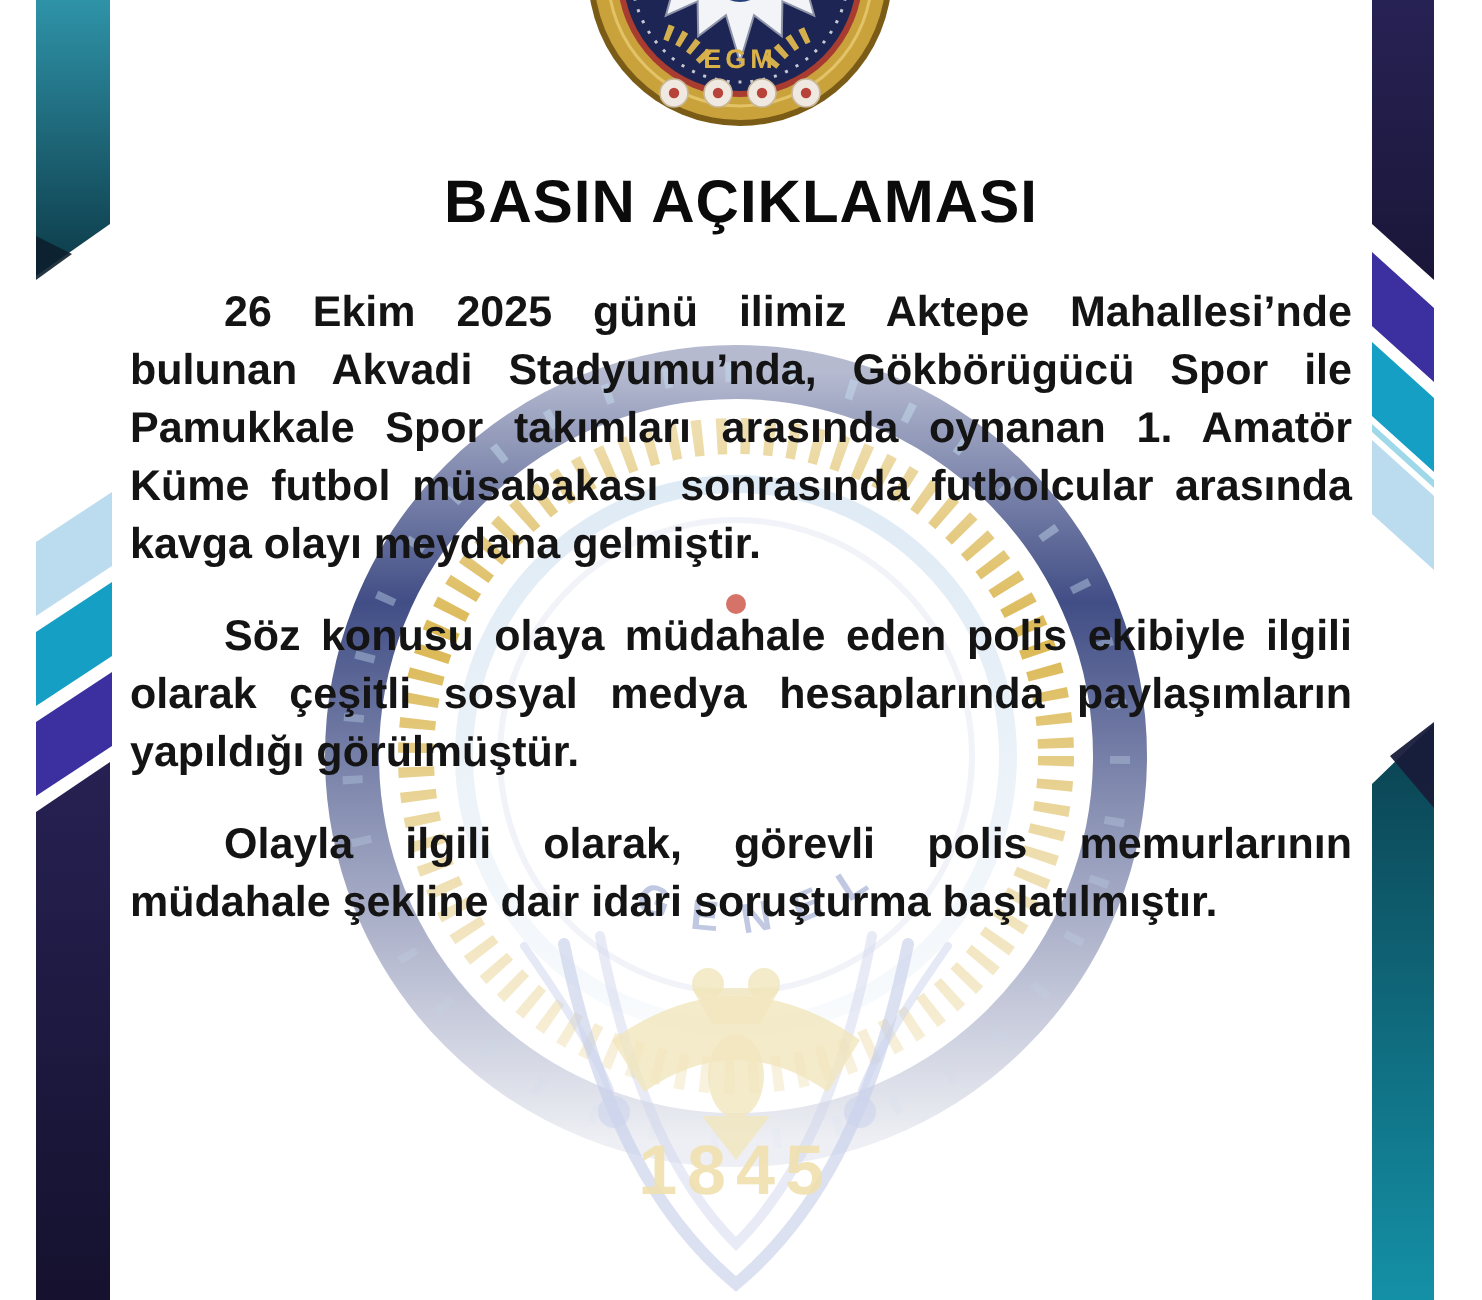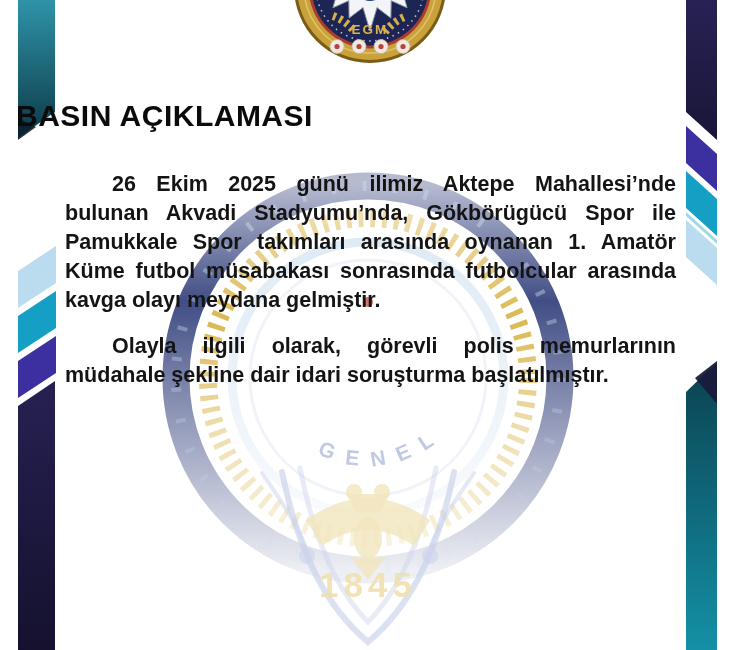--- a/index.html
+++ b/index.html
@@ -12,30 +12,30 @@
   }
   svg{display:block;}
   .bg{position:absolute;inset:0;z-index:0;}
   .emblem-top{position:absolute;top:0;left:0;z-index:2;}
   .content{
     position:absolute;inset:0;z-index:1;
     padding-top:82px;
     box-sizing:border-box;
   }
   h1.title{
-    margin:16px;
-    text-align:left;
+    margin:2px;
+    text-align:center;
     font-size:30px;
     line-height:36px;
     font-weight:700;
     letter-spacing:0.5px;
     color:#0b0b0b;
   }
   .body-text{
-    margin-top:36px;
+    margin-top:22px;
     padding:0 65px;
     text-align:justify;
     font-size:21.5px;
     line-height:29px;
     font-weight:700;
     color:#141414;
   }
   .body-text p{
     margin:0 0 17px 0;
     text-indent:47px;
@@ -183,17 +183,18 @@
           <circle cx="403" cy="46.5" r="2.6" fill="#b8433a"></circle>
         </g>
       </g>
     </g>
   </svg>
 
   <div class="content">
     <h1 class="title">BASIN AÇIKLAMASI</h1>
     <div class="body-text">
       <p>26 Ekim 2025 günü ilimiz Aktepe Mahallesi’nde bulunan Akvadi Stadyumu’nda, Gökbörügücü Spor ile Pamukkale Spor takımları arasında oynanan 1. Amatör Küme futbol müsabakası sonrasında futbolcular arasında kavga olayı meydana gelmiştir.</p>
+      <p>Söz konusu olaya müdahale eden polis ekibiyle ilgili olarak çeşitli sosyal medya hesaplarında paylaşımların yapıldığı görülmüştür.</p>
       <p>Olayla ilgili olarak, görevli polis memurlarının müdahale şekline dair idari soruşturma başlatılmıştır.</p>
     </div>
   </div>
 
 </div>
 
 </body></html>

